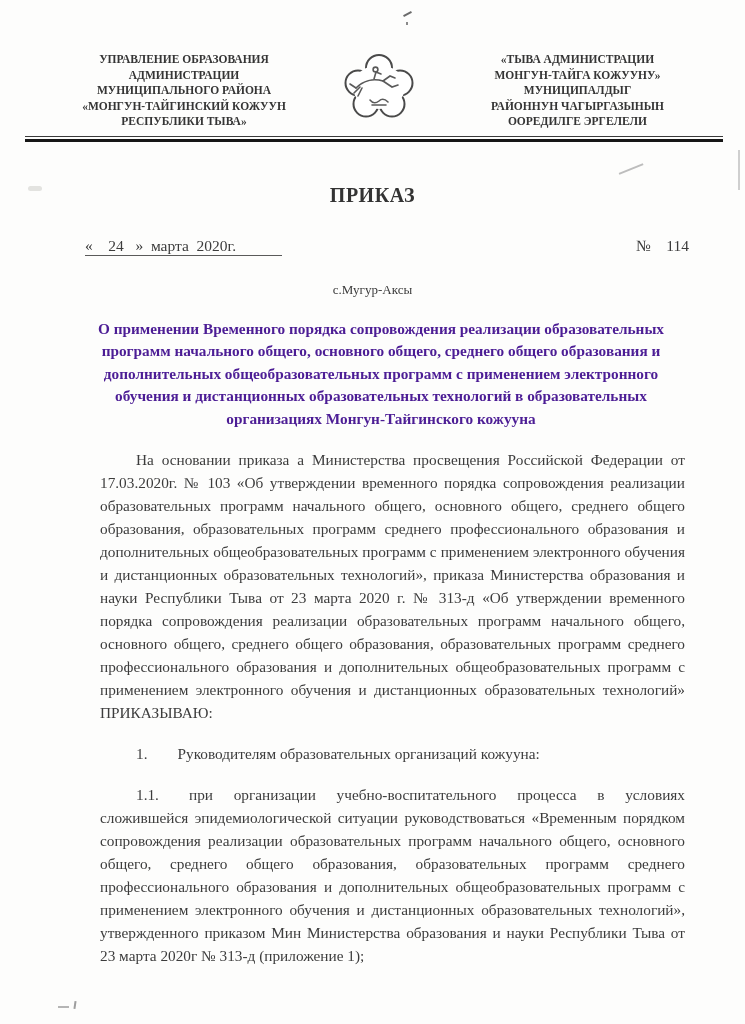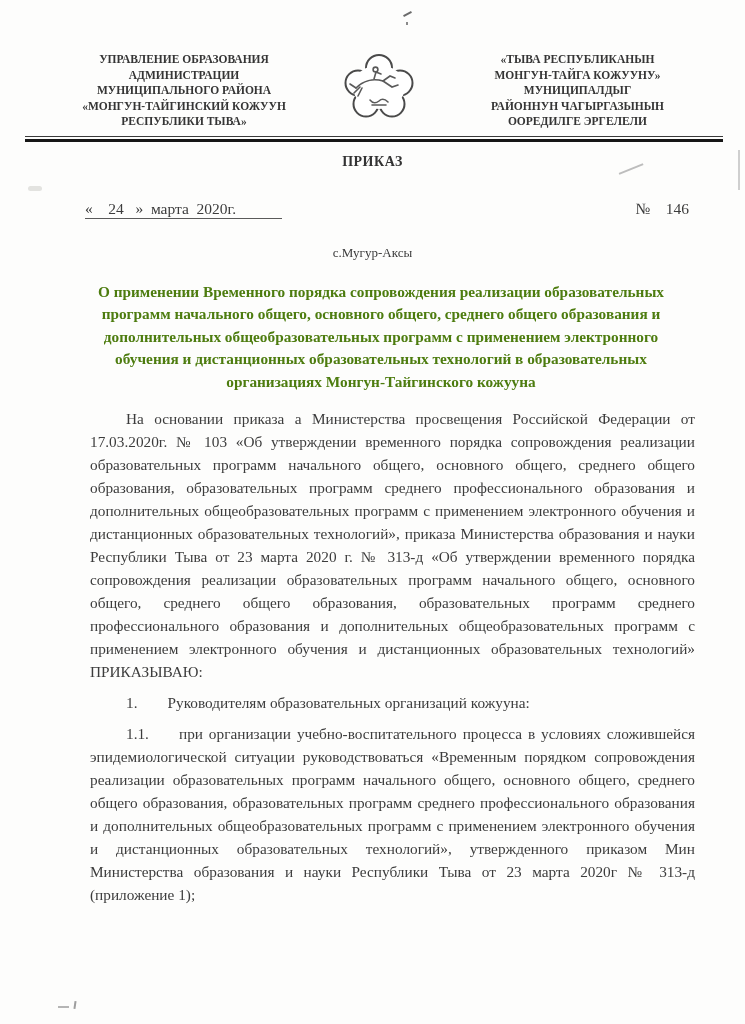--- a/index.html
+++ b/index.html
@@ -31,24 +31,24 @@
   .emblem-wrap { width:118px; display:flex; justify-content:center; padding-top:2px; }
   
   .double-rule {
     margin:6px 22px 0 25px;
     height:2px;
     border-top:1.5px solid #3a3a3a;
     border-bottom:3.5px solid #161616;
   }
   
   .doc-type {
-    margin-top:12px;
+    margin-top:42px;
     text-align:center;
     font-weight:bold;
-    font-size:14px;
+    font-size:20px;
     letter-spacing:0.5px;
     color:#333;
   }
   .date-row {
     display:flex;
     justify-content:space-between;
     margin:30px 56px 0 85px;
     font-size:15.5px;
   }
   .date-underlined {
@@ -62,30 +62,30 @@
     text-align:center;
     font-size:13px;
   }
   
   .title {
     margin:20px 58px 0 75px;
     text-align:center;
     font-weight:bold;
     font-size:15.3px;
     line-height:22.6px;
-    color:#4d7c0f;
+    color:#4c1d95;
   }
   
   .body-text {
     margin:14px 42px 0 82px;
     font-size:15.3px;
     line-height:23px;
     text-align:justify;
   }
-  .para { margin:8px; text-indent:36px; }
+  .para { margin:18px; text-indent:36px; }
   .item-num { margin-right:30px; }
   
   .artifact { position:absolute; pointer-events:none; }
   .a-top-slash   { left:403px; top:13px;  width:9px;  height:2px; background:#6b6b6b; transform:rotate(-28deg); }
   .a-top-dot     { left:406px; top:22px;  width:2px;  height:3px; background:#8a8a8a; }
   .a-num-slash   { left:618px; top:168px; width:26px; height:1.5px; background:#bdbdbd; transform:rotate(-22deg); }
   .a-edge-line   { left:738px; top:150px; width:1.5px; height:40px; background:#cfcfcf; }
   .a-bottom-dash { left:58px;  top:1006px; width:11px; height:1.5px; background:#b5b5b5; }
   .a-bottom-t    { left:74px;  top:1001px; width:2px;  height:8px;  background:#9e9e9e; transform:rotate(8deg); }
   .a-left-smudge { left:28px;  top:186px; width:14px; height:5px; background:#e3e3e0; border-radius:3px; }
@@ -125,34 +125,34 @@
 
             <path d="M34,25 L36,18 M36,18 L41,20"></path>
             <circle cx="35.5" cy="15.5" r="2.4"></circle>
 
             <path d="M30,46 q4,5 9,1 q4,-4 9,1 M32,51 h14"></path>
           </g>
         </svg>
       </span>
     </div>
 
-    <div class="org-block org-right">«ТЫВА РЕСПУБЛИКАНЫН
+    <div class="org-block org-right">«ТЫВА АДМИНИСТРАЦИИ
 МОНГУН-ТАЙГА КОЖУУНУ»
 МУНИЦИПАЛДЫГ
 РАЙОННУН ЧАГЫРГАЗЫНЫН
 ООРЕДИЛГЕ ЭРГЕЛЕЛИ</div>
   </div>
 
   <div class="double-rule"></div>
 
   <div class="doc-type">ПРИКАЗ</div>
 
   <div class="date-row">
     <span class="date-underlined">«    24   »  марта  2020г.</span>
-    <span class="doc-number">№    146</span>
+    <span class="doc-number">№    114</span>
   </div>
 
   <div class="place">с.Мугур-Аксы</div>
 
   <div class="title">О применении Временного порядка сопровождения реализации образовательных программ начального общего, основного общего,  среднего общего образования  и дополнительных  общеобразовательных программ с применением электронного обучения и дистанционных образовательных технологий в образовательных организациях Монгун-Тайгинского кожууна</div>
 
   <div class="body-text">
     <p class="para">На основании приказа а Министерства просвещения Российской Федерации от 17.03.2020г. № 103  «Об утверждении временного порядка сопровождения реализации образовательных программ начального общего, основного общего, среднего общего образования, образовательных программ среднего профессионального образования и дополнительных общеобразовательных программ с применением электронного обучения и дистанционных образовательных технологий», приказа Министерства образования и науки Республики Тыва от 23 марта 2020 г. № 313-д «Об утверждении временного порядка сопровождения реализации образовательных программ начального общего, основного общего, среднего общего образования, образовательных программ среднего профессионального образования и дополнительных общеобразовательных программ с применением электронного обучения и дистанционных образовательных технологий» ПРИКАЗЫВАЮ:</p>
 
     <p class="para">

